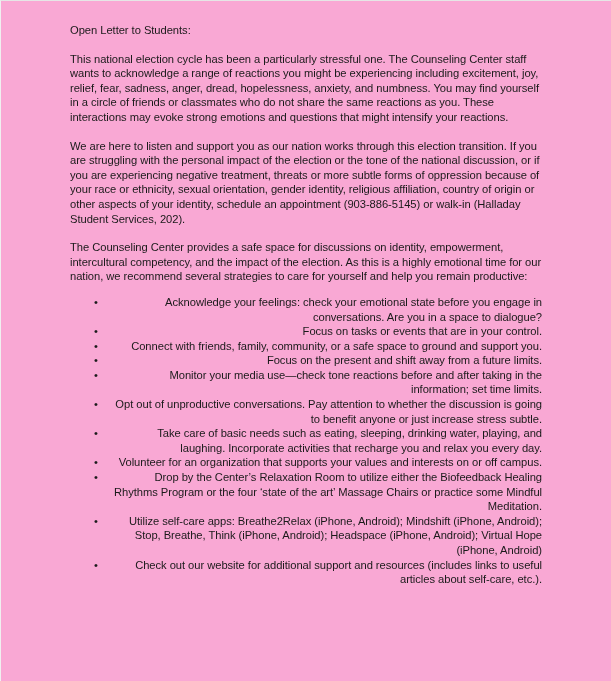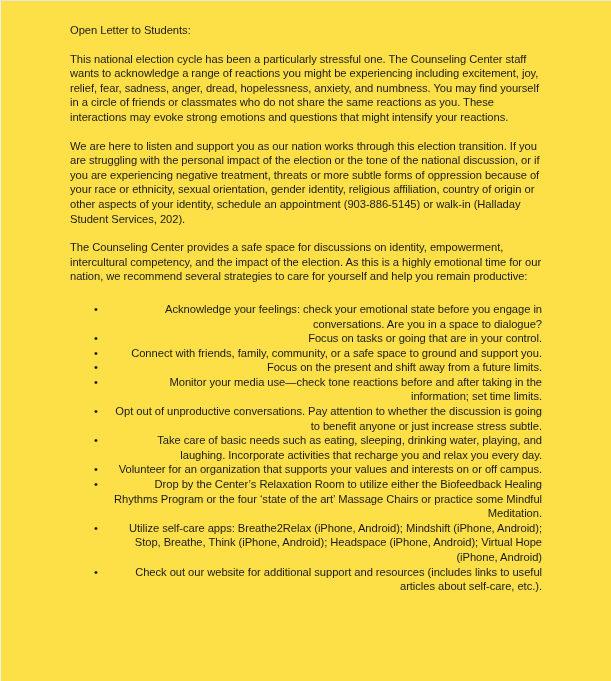--- a/index.html
+++ b/index.html
@@ -11,21 +11,21 @@
     width: 611px;
     height: 681px;
     background: #ffffff;
     font-family: "Liberation Sans", sans-serif;
     overflow: hidden;
   }
   .page {
     position: relative;
     width: 611px;
     height: 681px;
-    background: #fde047;
+    background: #f9a8d4;
     box-sizing: border-box;
     border-top: 1px solid #e6e6e6;
     border-left: 1px solid #f0f0f0;
   }
   .doc-body {
     position: absolute;
     left: 69px;
     top: 22px;
     width: 472px;
   }
@@ -34,21 +34,21 @@
     line-height: 14.6px;
     color: #1a1a1a;
     margin: 0 0 14px 0;
     text-align: left;
     letter-spacing: -0.05px;
   }
   .para.heading {
     margin-bottom: 14px;
   }
   .para.lead-in {
-    margin-bottom: 18px;
+    margin-bottom: 11px;
   }
   ul.bullets {
     list-style: none;
     margin: 0;
     padding: 0;
   }
   ul.bullets li {
     position: relative;
     font-size: 11.2px;
     line-height: 14.6px;
@@ -84,21 +84,21 @@
 
     <p class="para lead-in">The Counseling Center provides a safe space for discussions on identity, empowerment, intercultural competency, and the impact of the election. As this is a highly emotional time for our nation, we recommend several strategies to care for yourself and help you remain productive:</p>
 
     <ul class="bullets">
       <li>
         <span class="bullet-dot">•</span>
         <span class="li-text">Acknowledge your feelings:  check your emotional state before you engage in conversations. Are you in a space to dialogue?</span>
       </li>
       <li>
         <span class="bullet-dot">•</span>
-        <span class="li-text">Focus on tasks or going that are in your control.</span>
+        <span class="li-text">Focus on tasks or events that are in your control.</span>
       </li>
       <li>
         <span class="bullet-dot">•</span>
         <span class="li-text">Connect with friends, family, community, or a safe space to ground and support you.</span>
       </li>
       <li>
         <span class="bullet-dot">•</span>
         <span class="li-text">Focus on the present and shift away from a future limits.</span>
       </li>
       <li>

